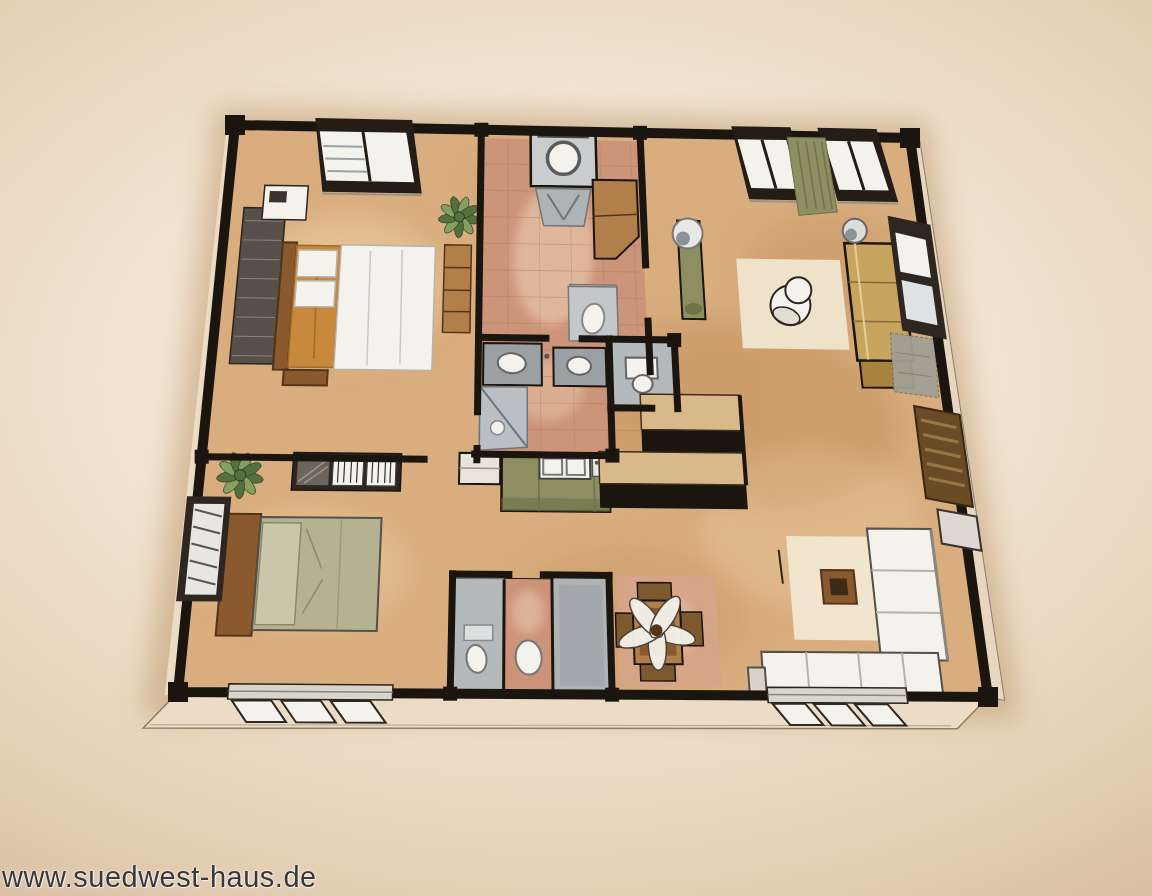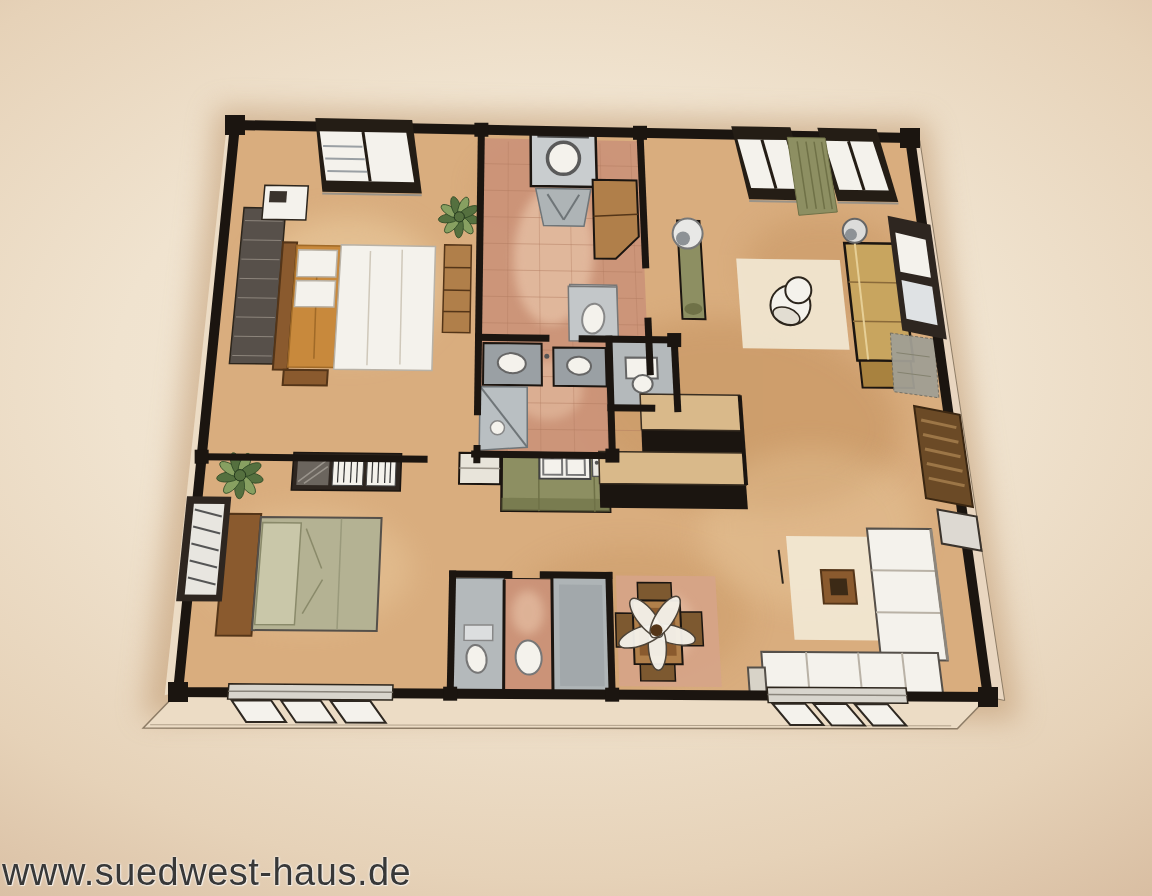--- a/index.html
+++ b/index.html
@@ -9,21 +9,21 @@
     overflow:hidden;
     background:
       radial-gradient(ellipse 95% 80% at 48% 42%, #f4ebdb 0%, #f0e3cf 40%, #e6d2b8 70%, #d8bda1 92%, #cfb194 100%);
     font-family:"Liberation Sans", sans-serif;
   }
   svg{position:absolute;left:0;top:0;}
   .watermark{
     position:absolute;
     left:2px;
     bottom:2px;
-    font-size:38px;
+    font-size:29px;
     font-weight:400;
     letter-spacing:.5px;
     color:#383838;
     text-shadow:0 0 3px rgba(255,255,255,.9), 0 0 1px rgba(255,255,255,.9), 1px 1px 0 rgba(255,255,255,.55);
     user-select:none;
   }
 </style>
 </head>
 <body>
 

